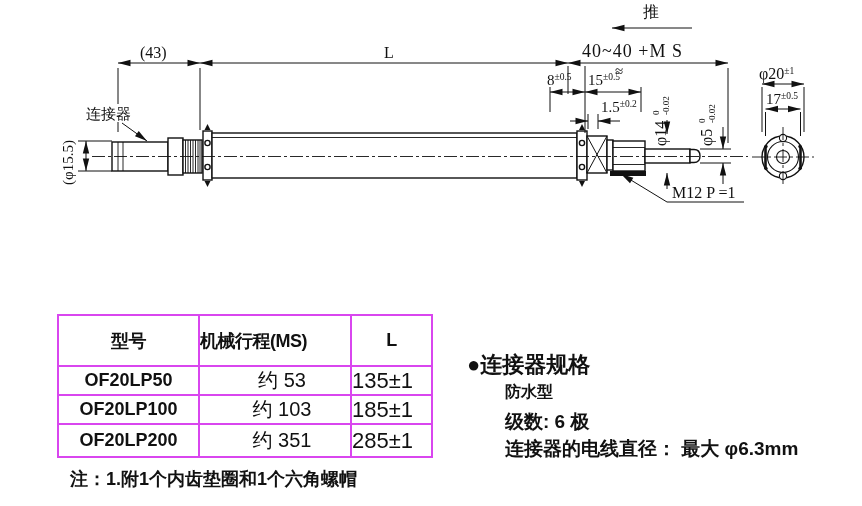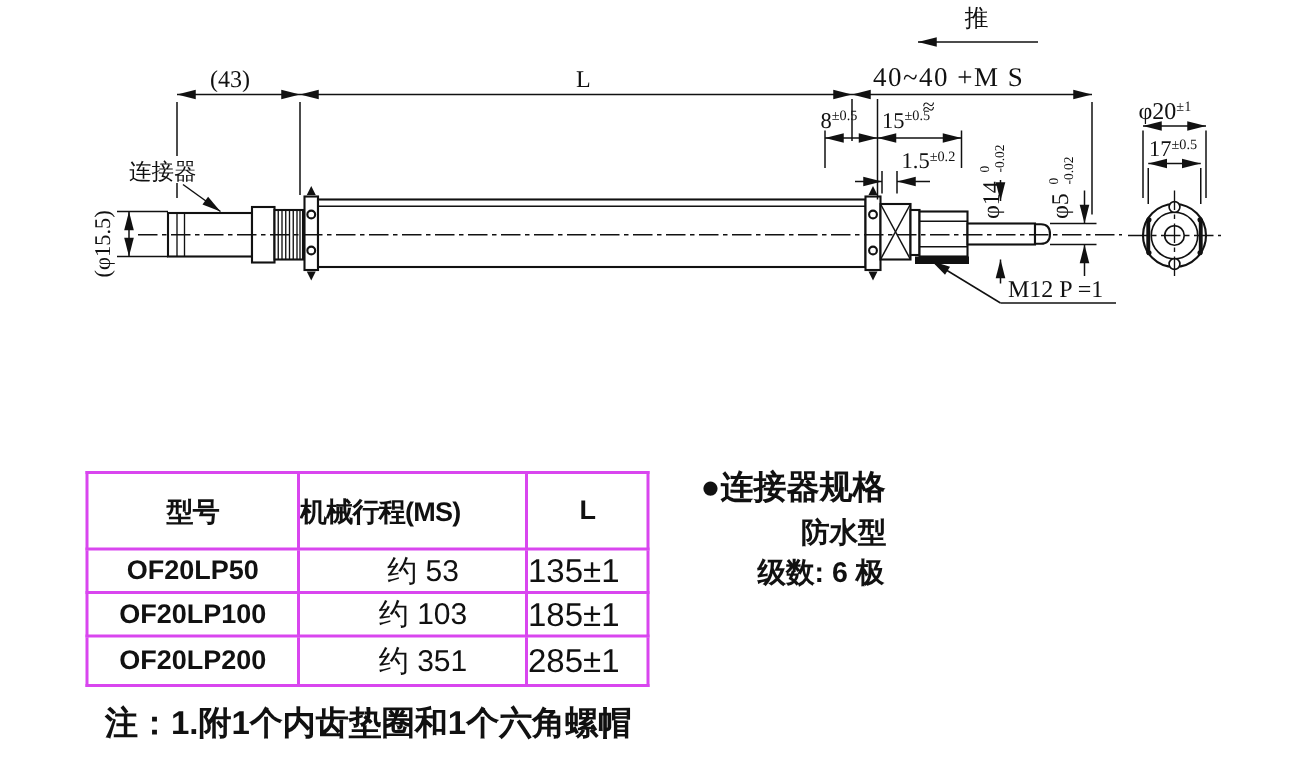--- a/index.html
+++ b/index.html
@@ -20,26 +20,26 @@
   .cjk{font-family:"Liberation Sans","DejaVu Sans",sans-serif;font-size:15px;fill:#111;}
   .cjk16{font-family:"Liberation Sans","DejaVu Sans",sans-serif;font-size:16px;fill:#111;}
   
   #spec-table{position:absolute;left:57px;top:314px;border-collapse:collapse;table-layout:fixed;}
   #spec-table td,#spec-table th{border:2px solid #d946ef;padding:0;vertical-align:middle;overflow:hidden;}
   #spec-table th{font-size:18px;font-weight:bold;text-align:center;letter-spacing:-0.5px;}
   .c-model{width:139px;font-weight:bold;font-size:18px;text-align:center;}
   .c-ms{width:136px;font-size:20px;text-align:center;padding-left:14px !important;}
   .c-l{width:79px;font-size:22px;}
   
-  .spec-line{position:absolute;font-weight:bold;white-space:nowrap;}
+  .spec-line{position:absolute;font-weight:bold;white-space:nowrap;margin-top:40px;}
   #spec-title{left:467px;top:310px;font-size:22px;}
-  #spec-l1{left:534px;top:342px;font-size:19px;}
+  #spec-l1{left:505px;top:342px;font-size:16px;}
   #spec-l2{left:505px;top:369px;font-size:19px;}
   #spec-l3{left:505px;top:396px;font-size:19px;}
-  #note-line{position:absolute;left:70px;top:467px;font-size:22px;font-weight:bold;white-space:nowrap;}
+  #note-line{position:absolute;left:70px;top:467px;font-size:18px;font-weight:bold;white-space:nowrap;}
 </style>
 </head>
 <body>
 
 <div id="canvas">
 
   <svg width="862" height="300" viewBox="0 0 862 300">
     <defs>
       <marker id="arr" viewBox="0 0 14 8" markerWidth="14" markerHeight="8" refX="13.5" refY="4" orient="auto-start-reverse" markerUnits="userSpaceOnUse">
         <path d="M13.5,4 L1,0.8 L1,7.2 Z" fill="#111"></path>
@@ -221,15 +221,16 @@
       <td class="c-l">285±1</td>
     </tr>
   </tbody>
     </table>
 
   <div class="spec-line" id="spec-title">
     <span>●</span><span>连接器规格</span>
   </div>
   <div class="spec-line" id="spec-l1">防水型</div>
   <div class="spec-line" id="spec-l2">级数: 6 极</div>
+  <div class="spec-line" id="spec-l3">连接器的电线直径： 最大 φ6.3mm</div>
 
   <div id="note-line">注：1.附1个内齿垫圈和1个六角螺帽</div>
 </div>
 
 </body></html>

